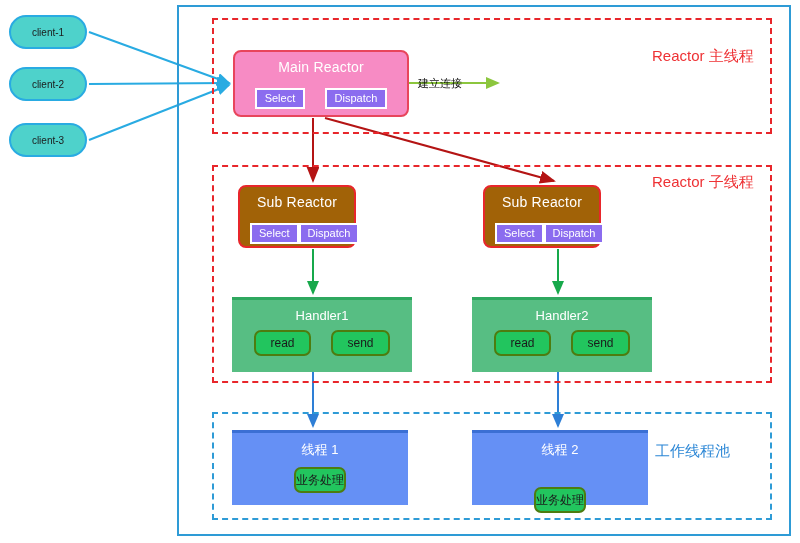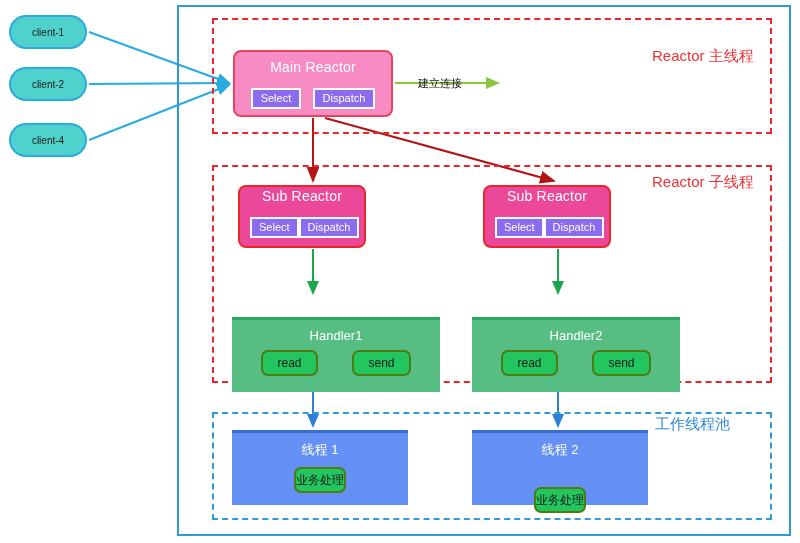--- a/index.html
+++ b/index.html
@@ -63,29 +63,28 @@
   .reactor .title{
     font-size:14px; margin-top:7px; margin-bottom:5px;
     letter-spacing:.2px;
   }
   .reactor .row{
     display:flex; width:100%;
     justify-content:space-around; align-items:center;
     padding:8px 10px; box-sizing:border-box;
   }
   .main-reactor{
-    left:233px; top:50px; width:160px; height:67px;
+    left:233px; top:50px; width:176px; height:67px;
     background:#F78BC4;
     border:2px solid #E8455C;
   }
   .sub-reactor{
-    width:128px; height:63px;
-    background:#ec4899;
+    width:118px; height:63px;
+    background:#a16207;
     border:2px solid #E8262B;
-    justify-content:flex-end;
   }
   .sub-reactor-1{left:238px; top:185px;}
   .sub-reactor-2{left:483px; top:185px;}
 
   .chip{
     background:#8B6CEF;
     border:2px solid #FFFFFF;
     color:#ffffff;
     font-size:11px;
     padding:3px 8px;
@@ -98,26 +97,25 @@
   .acceptor{
     left:502px; top:65px; width:80px; height:37px;
     background:#AACE4B;
     border-radius:5px;
     display:flex;align-items:center;justify-content:center;
     color:#1b1b1b;font-size:13px;
   }
 
   
   .handler{
-    width:208px; height:75px;
+    width:180px; height:75px;
     background:#57BE83;
     border-top:3px solid #2FA85F;
     display:flex;flex-direction:column;align-items:center;
     color:#ffffff;
-    margin-top:20px;
   }
   .handler-1{left:232px; top:297px;}
   .handler-2{left:472px; top:297px;}
   .handler .title{font-size:13px;margin-top:8px;margin-bottom:7px;}
   .handler .row{display:flex;width:100%;justify-content:space-around;padding:0 12px;box-sizing:border-box;}
   .pill-orange{
     background:#22c55e;
     border:2px solid #4d7c0f;
     border-radius:7px;
     color:#1b1b1b;
@@ -196,30 +194,30 @@
 
   <div class="abs outer-frame"></div>
 
   <div class="abs grp-main"></div>
   <div class="abs grp-label lbl-red" style="left:652px;top:48px;text-align:center;">Reactor 主线程</div>
 
   <div class="abs grp-sub"></div>
   <div class="abs grp-label lbl-red" style="left:652px;top:174px;">Reactor 子线程</div>
 
   <div class="abs grp-pool"></div>
-  <div class="abs grp-label lbl-blue" style="left:655px;top:416px;">工作线程池</div>
+  <div class="abs grp-label lbl-blue" style="left:655px;top:443px;">工作线程池</div>
 
   <div class="abs client" style="left:9px;top:15px;">
     <span>client-1</span>
   </div>
   <div class="abs client" style="left:9px;top:67px;">
     <span>client-2</span>
   </div>
   <div class="abs client" style="left:9px;top:123px;">
-    <span>client-4</span>
+    <span>client-3</span>
   </div>
 
   <div class="abs reactor main-reactor">
     <div class="title">Main Reactor</div>
     <div class="row">
       <span class="chip">Select</span>
       <span class="chip">Dispatch</span>
     </div>
   </div>
 

